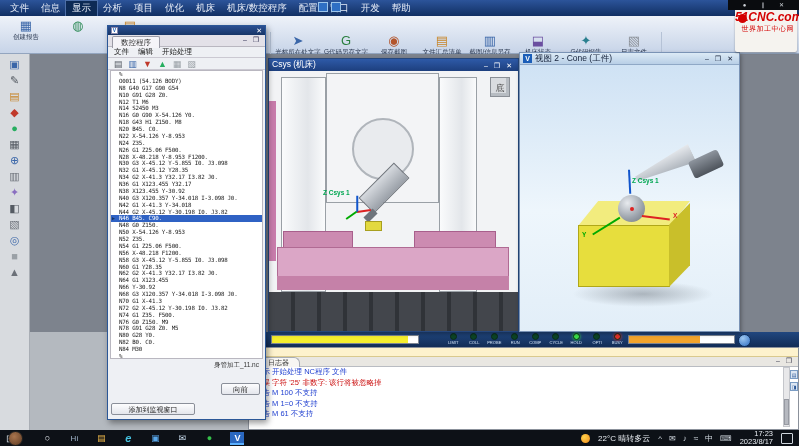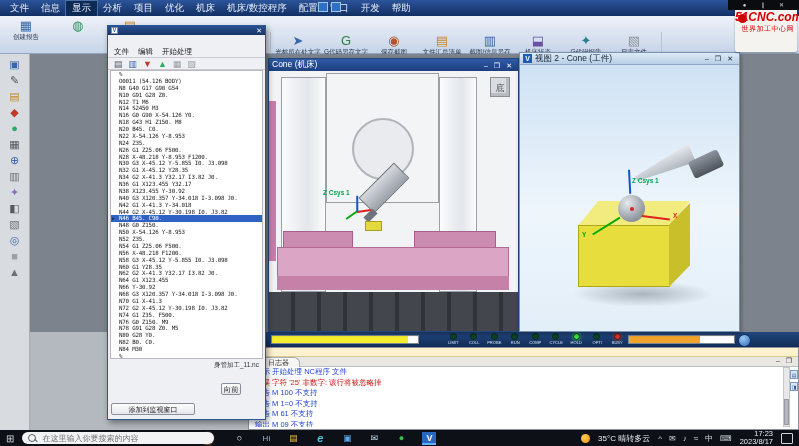--- a/index.html
+++ b/index.html
@@ -120,21 +120,21 @@
   #nc-menus{position:absolute;left:0;top:21px;width:100%;height:10px;display:flex;gap:9px;padding-left:6px;box-sizing:border-box}
   .nc-menu{font-size:7.5px;color:#222;line-height:10px}
   #nc-tools{position:absolute;left:0;top:31px;width:100%;height:13px;border-top:1px solid #cbc9d2;border-bottom:1px solid #cbc9d2;display:flex;gap:6px;padding-left:6px;align-items:center;box-sizing:border-box}
   .nc-tool{font-size:9px;line-height:10px;color:var(--ic,#555b63)}
   #nc-list{position:absolute;left:2px;top:44px;width:153px;height:289px;background:#fff;border:1px solid #b9b7c0;overflow:hidden;box-sizing:border-box;font-family:"DejaVu Sans Mono",monospace}
   .ncline{height:6.88px;font-size:5.8px;line-height:6.9px;white-space:nowrap;overflow:hidden;color:#1a1a1a;padding-left:8px;position:relative;letter-spacing:-.2px}
   .ncline.sel{background:#2f62c4;color:#fff}
   .ncline.sel::before{content:"▶";position:absolute;left:1px;top:0;font-size:5px;color:#173566}
   #nc-status{position:absolute;left:0;top:335px;width:100%;height:9px;font-size:6.5px;color:#333;text-align:right;padding-right:6px;box-sizing:border-box}
   .nc-btn{position:absolute;background:linear-gradient(#fdfdfe,#e4e6ec);border:1px solid #8a8f99;border-radius:2px;font-size:7px;color:#222;text-align:center;box-sizing:border-box}
-  #nc-forward{left:113px;top:357px;width:20px;height:12px;line-height:11px;font-size:7.5px}
+  #nc-forward{left:113px;top:357px;width:39px;height:12px;line-height:11px;font-size:7.5px}
   #nc-watch{left:3px;top:377px;width:84px;height:12px;line-height:11px}
 
   
   #taskbar{left:0;top:430px;width:799px;height:16px;background:#0d1117;z-index:20;display:flex;align-items:center;color:#dfe3e8}
   #tb-start{font-size:10px;color:#cfd6dd;margin:0 8px 0 6px}
   #tb-search{position:relative;width:192px;height:12px;background:#f2f3f5;border-radius:6px;display:flex;align-items:center;padding-left:6px;box-sizing:border-box}
   #tb-search input{border:none;outline:none;background:transparent;font-size:8px;color:#444;width:150px;font-family:"Liberation Sans",sans-serif}
   .mag{width:6px;height:6px;border:1px solid #5a5f66;border-radius:50%;position:relative;margin-right:4px}
   .mag::after{content:"";position:absolute;left:5px;top:5px;width:4px;height:1px;background:#5a5f66;transform:rotate(45deg)}
   #tb-avatar{width:13px;height:13px;border-radius:50%;background:radial-gradient(circle at 40% 35%,#a9754e,#5d3a22);border:1px solid #222;margin-left:-14px;margin-right:6px}
@@ -254,21 +254,21 @@
     <span class="sb-ic" style="--ic: #3a66a8;">◎</span>
     <span class="sb-ic" style="--ic: #9aa0a6;">■</span>
     <span class="sb-ic" style="--ic: #6b7078;">▲</span>
   </div>
 
 <div id="workspace" class="abs"></div>
 <div id="lowerleft" class="abs"></div>
 
 <div id="view1" class="abs vwin">
   <div class="vtitle">
-    <span>Cone (机床)</span>
+    <span>Csys (机床)</span>
     <span class="sp"></span>
     <span class="vbtn">–</span>
     <span class="vbtn">❐</span>
     <span class="vbtn">✕</span>
   </div>
   <div id="v1c">
     <div class="v1col" style="left:12px;top:6px;width:45px;height:215px"></div>
     <div class="v1col" style="left:170px;top:6px;width:38px;height:215px"></div>
     <div id="v1-housing">
       <div id="v1-disc"></div>
@@ -372,34 +372,37 @@
     <span id="logger-tab">日志器</span>
     <span id="logger-ctrl">– ❐</span>
   </div>
   <div id="logger-body">
 
   <div class="logline warn">提示 开始处理 NC程序 文件</div>
       <div class="logline err">错误 字符 '25' 非数字: 该行将被忽略掉</div>
       <div class="logline warn">警告 M 100 不支持</div>
       <div class="logline warn">警告 M 1=0 不支持</div>
       <div class="logline warn">警告 M 61 不支持</div>
-      <div class="logline warn">输出 M 09 不支持</div>
     </div>
   <div id="logger-scroll">
     <div id="logger-thumb"></div>
   </div>
   <span class="log-mini" style="top:22px">▤</span>
   <span class="log-mini" style="top:34px">◨</span>
 </div>
 
 <div id="ncwin" class="abs">
   <div id="nc-title">
     <span id="nc-appicon">V</span>
     <span class="sp"></span>
     <span id="nc-close">✕</span>
+  </div>
+  <div id="nc-tabrow">
+    <span id="nc-tab">数控程序</span>
+    <span id="nc-winctl">– ❐</span>
   </div>
   <div id="nc-menus">
 
   <span class="nc-menu">文件</span>
       <span class="nc-menu">编辑</span>
       <span class="nc-menu">开始处理</span>
     </div>
   <div id="nc-tools">
 
   <span class="nc-tool" style="--ic: #555b63;">▤</span>
@@ -454,39 +457,35 @@
       <div class="ncline">N84 M30</div>
       <div class="ncline">%</div>
     </div>
   <div id="nc-status">身管加工_11.nc</div>
   <div id="nc-forward" class="nc-btn">向前</div>
   <div id="nc-watch" class="nc-btn">添加到监视窗口</div>
 </div>
 
 <div id="taskbar" class="abs">
   <span id="tb-start">⊞</span>
-  <div id="tb-search">
-    <span class="mag"></span>
-    <input type="text" placeholder="在这里输入你要搜索的内容" style="">
-  </div>
   <div id="tb-avatar"></div>
   <div id="tb-apps">
 
   <span class="tk-icon" style="--ic: #e8ecf1;">○</span>
       <span class="tk-icon hi">Hi</span>
       <span class="tk-icon" style="--ic: #e8b54a;">▤</span>
       <span class="tk-icon edge" style="--ic: #45c2e0;">e</span>
       <span class="tk-icon" style="--ic: #58a6e8;">▣</span>
       <span class="tk-icon" style="--ic: #cfe3f5;">✉</span>
       <span class="tk-icon" style="--ic: #35c04a;">●</span>
       <span class="tk-icon vapp">V</span>
     </div>
   <div id="tb-right">
     <span id="tb-sun"></span>
-    <span id="tb-weather">35°C 晴转多云</span>
+    <span id="tb-weather">22°C 晴转多云</span>
     <span style="display:flex;gap:7px;align-items:center">
 
     <span class="tray-ic">^</span>
         <span class="tray-ic">✉</span>
         <span class="tray-ic">♪</span>
         <span class="tray-ic">≈</span>
         <span class="tray-ic">中</span>
         <span class="tray-ic">⌨</span>
       </span>
     <div id="tb-clock">

